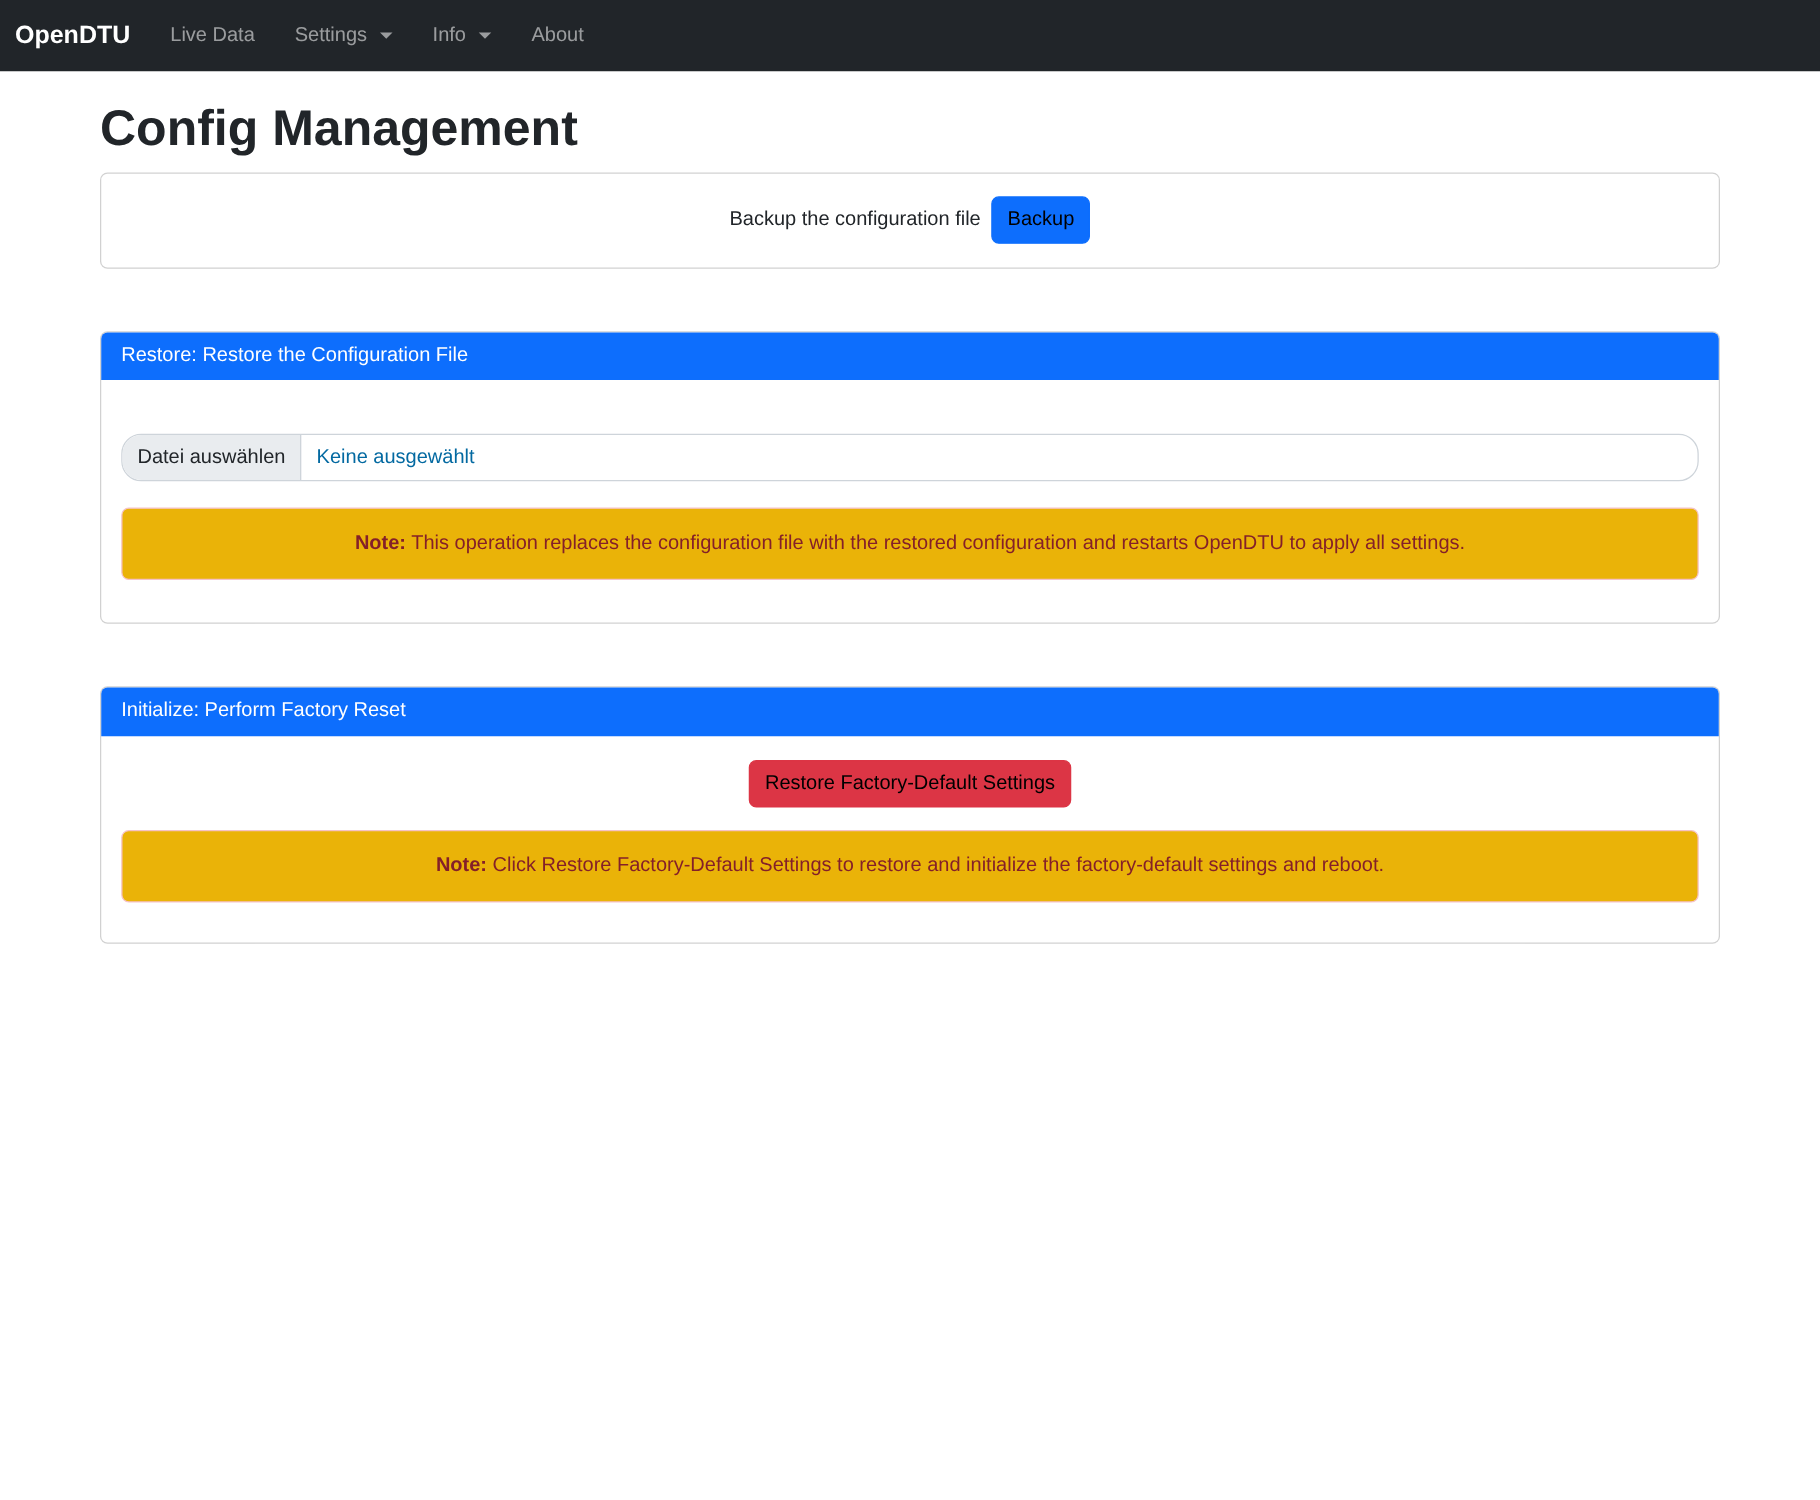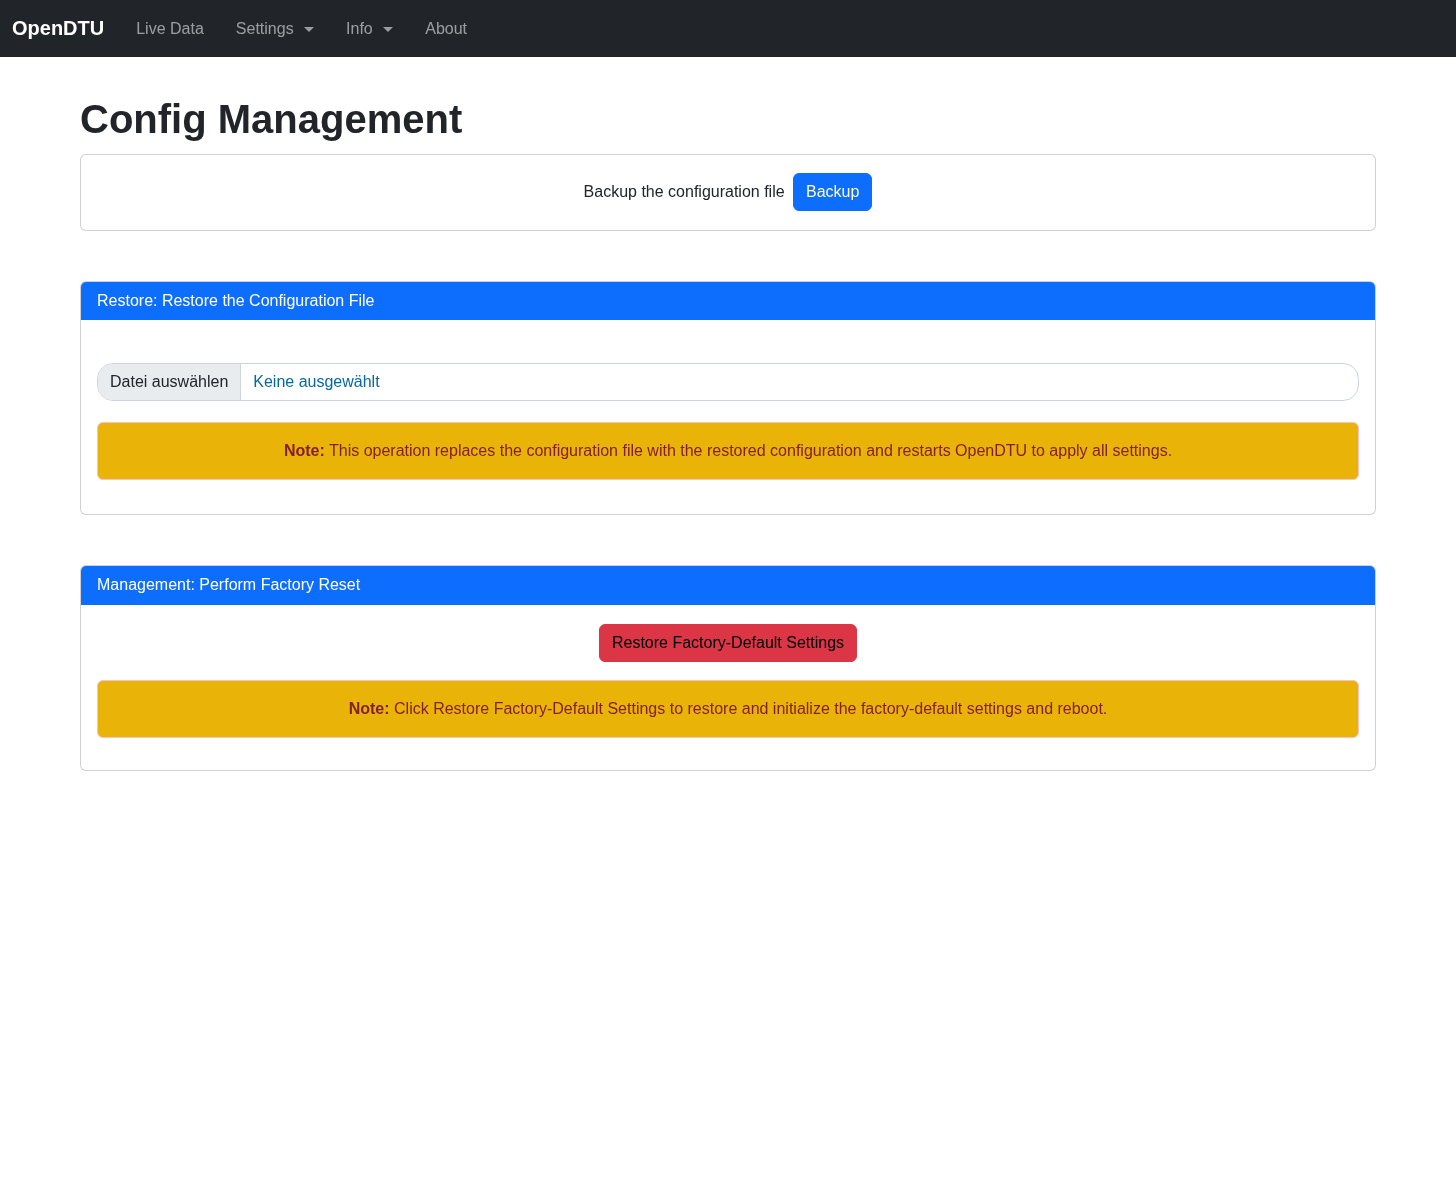--- a/index.html
+++ b/index.html
@@ -42,21 +42,21 @@
     margin-left: 6px;
     vertical-align: 2px;
     border-top: 5px solid rgba(255,255,255,0.55);
     border-right: 5px solid transparent;
     border-left: 5px solid transparent;
   }
 
   
   .container {
     width: 1296px;
-    margin: 16px auto;
+    margin: 0 auto;
     padding-top: 22px;
   }
   .page-title {
     font-size: 40px;
     line-height: 1.2;
     font-weight: 600;
     margin: 0 0 11px 0;
     color: #212529;
   }
 
@@ -91,21 +91,21 @@
     line-height: 1.5;
     cursor: pointer;
     text-align: center;
     vertical-align: middle;
     border: 1px solid transparent;
     font-family: inherit;
   }
   .btn-primary {
     background: #0d6efd;
     border-color: #0d6efd;
-    color: #fef9c3;
+    color: #000000;
     margin-left: 4px;
     text-align: center;
   }
   .btn-danger {
     background: #dc3545;
     border-color: #dc3545;
     color: #000000;
   }
 
   
@@ -199,21 +199,21 @@
           <span class="file-input-text">Keine ausgewählt</span>
         </div>
         <div class="alert-danger">
           <span class="note-label">Note:</span>
           <span>This operation replaces the configuration file with the restored configuration and restarts OpenDTU to apply all settings.</span>
         </div>
       </div>
     </div>
 
     <div class="card">
-      <div class="card-header">Management: Perform Factory Reset</div>
+      <div class="card-header">Initialize: Perform Factory Reset</div>
       <div class="card-body reset-body">
         <div class="reset-button-row">
           <button class="btn btn-danger">Restore Factory-Default Settings</button>
         </div>
         <div class="alert-danger">
           <span class="note-label">Note:</span>
           <span>Click Restore Factory-Default Settings to restore and initialize the factory-default settings and reboot.</span>
         </div>
       </div>
     </div>

